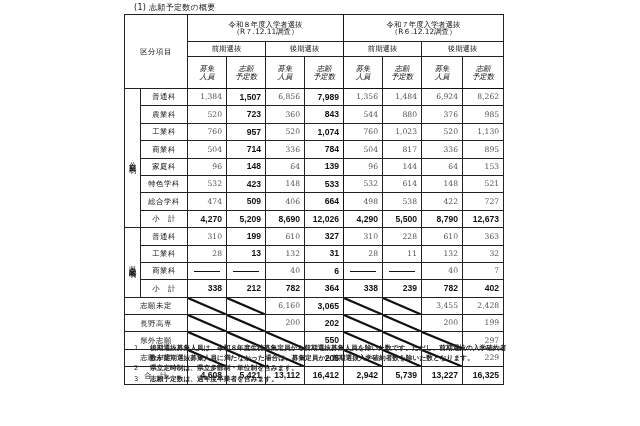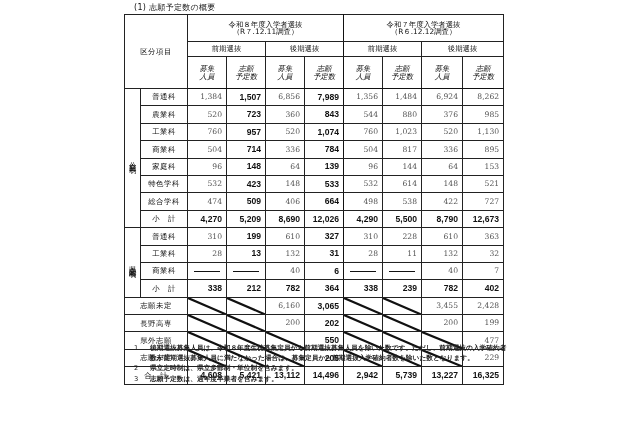--- a/index.html
+++ b/index.html
@@ -313,21 +313,21 @@
         <td class="diag">
           <svg viewBox="0 0 100 100" preserveAspectRatio="none">
             <line x1="0" y1="0" x2="100" y2="100" stroke="#111" stroke-width="2.2" vector-effect="non-scaling-stroke"></line>
           </svg>
         </td>
         <td class="diag">
           <svg viewBox="0 0 100 100" preserveAspectRatio="none">
             <line x1="0" y1="0" x2="100" y2="100" stroke="#111" stroke-width="2.2" vector-effect="non-scaling-stroke"></line>
           </svg>
         </td>
-        <td class="num">477</td>
+        <td class="num">297</td>
       </tr>
       <tr class="row">
         <td colspan="2" class="label">志願未定</td>
         <td class="diag">
           <svg viewBox="0 0 100 100" preserveAspectRatio="none">
             <line x1="0" y1="0" x2="100" y2="100" stroke="#111" stroke-width="2.2" vector-effect="non-scaling-stroke"></line>
           </svg>
         </td>
         <td class="diag">
           <svg viewBox="0 0 100 100" preserveAspectRatio="none">
@@ -355,21 +355,21 @@
             <line x1="0" y1="0" x2="100" y2="100" stroke="#111" stroke-width="2.2" vector-effect="non-scaling-stroke"></line>
           </svg>
         </td>
         <td class="num">229</td>
       </tr>
       <tr class="row thick-t">
         <td colspan="2" class="label">合　計</td>
         <td class="num bold">4,608</td>
         <td class="num bold">5,421</td>
         <td class="num bold">13,112</td>
-        <td class="thick-r num bold">14,496</td>
+        <td class="thick-r num bold">16,412</td>
         <td class="num bold">2,942</td>
         <td class="num bold">5,739</td>
         <td class="num bold">13,227</td>
         <td class="num bold">16,325</td>
       </tr>
     </tbody>
 </table>
 
 <div class="notes">
   <div id="notes-list">

